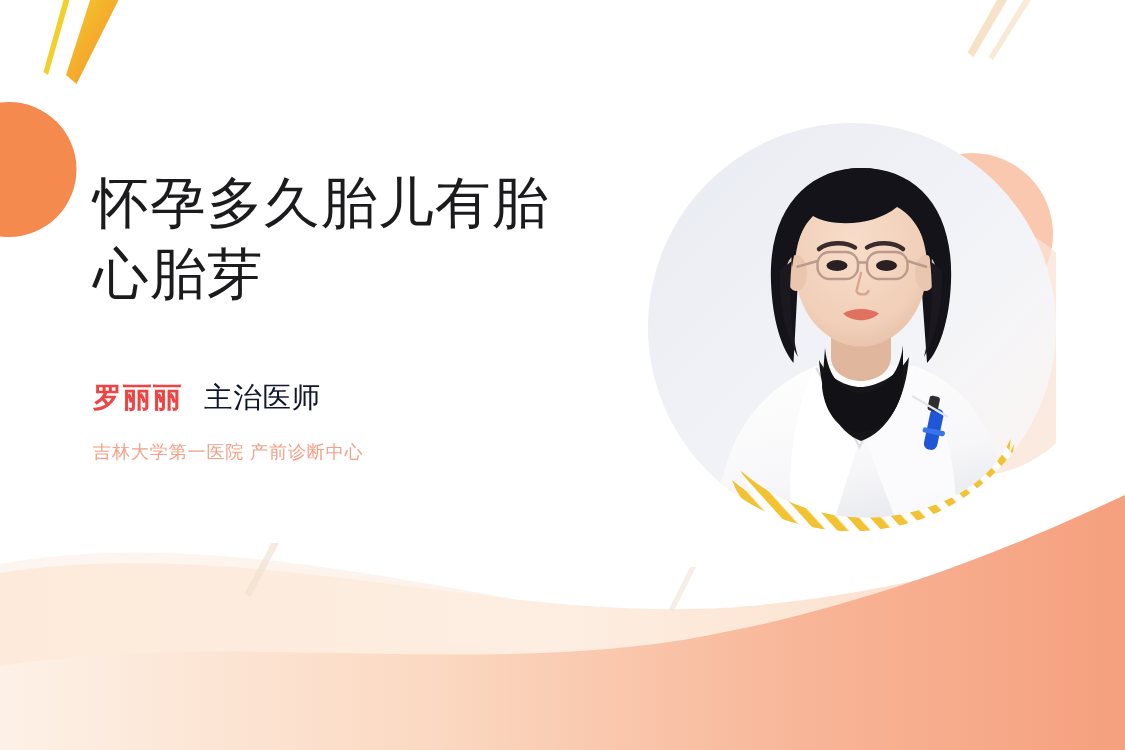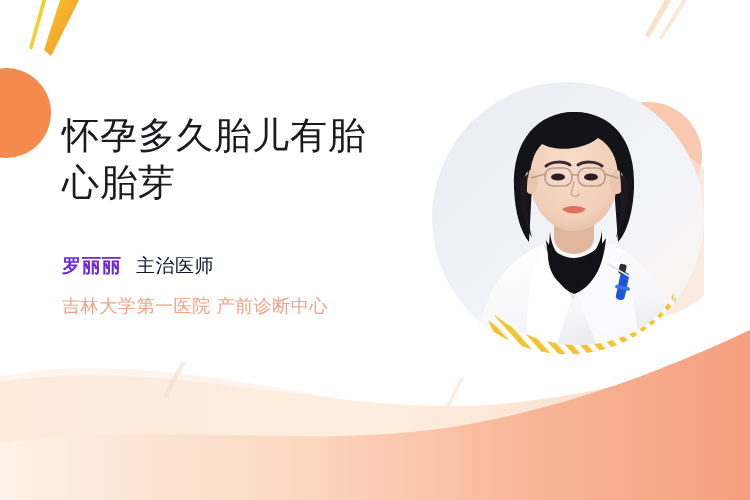--- a/index.html
+++ b/index.html
@@ -50,30 +50,30 @@
     font-size: 19px;
     letter-spacing: .5px;
     color: #f08a63;
     line-height: 1.5;
     display: flex;
     align-items: baseline;
     gap: 14px;
   }
   .doctor-name {
     font-weight: 700;
-    color: #6d28d9;
+    color: #ef4444;
     letter-spacing: 1px;
   }
   .doctor-rank {
     font-weight: 400;
     color: #0f172a;
   }
   .affiliation {
     margin-top: 13px;
-    font-size: 18px;
+    font-size: 12px;
     letter-spacing: .6px;
     color: #f4a187;
     line-height: 1.45;
   }
 
   
   .portrait-wrap {
     position: absolute;
     left: 432px;
     top: 82px;

